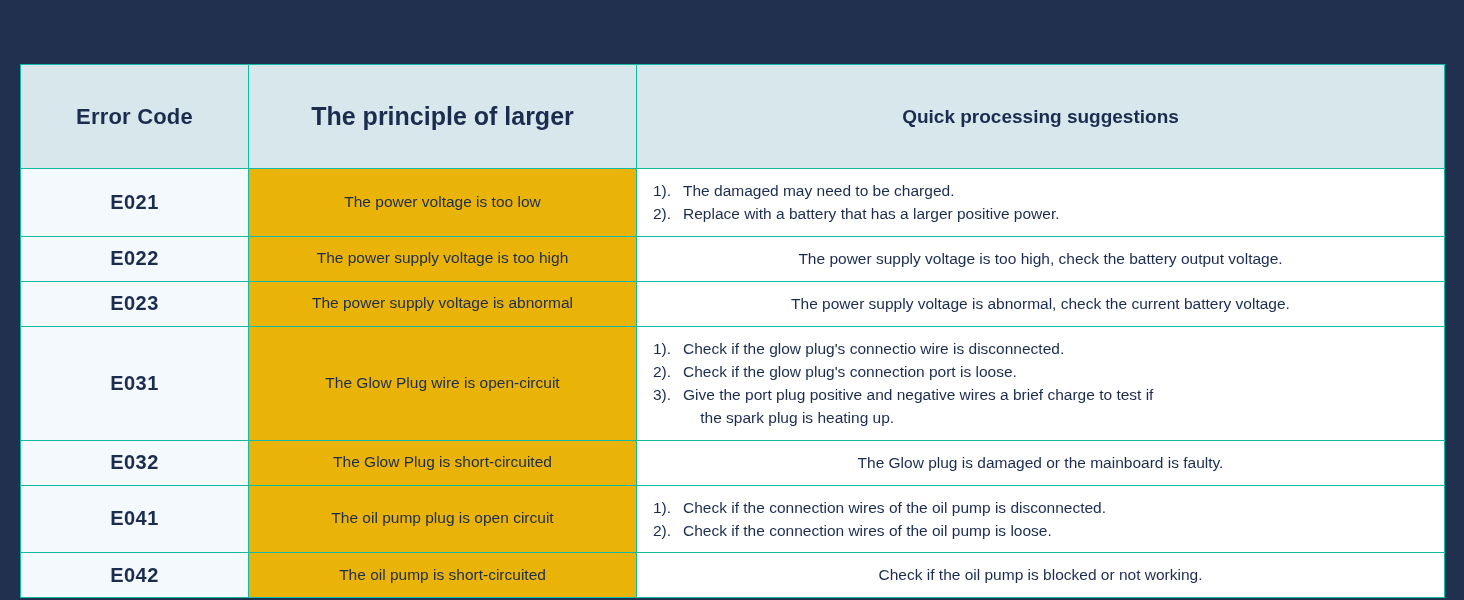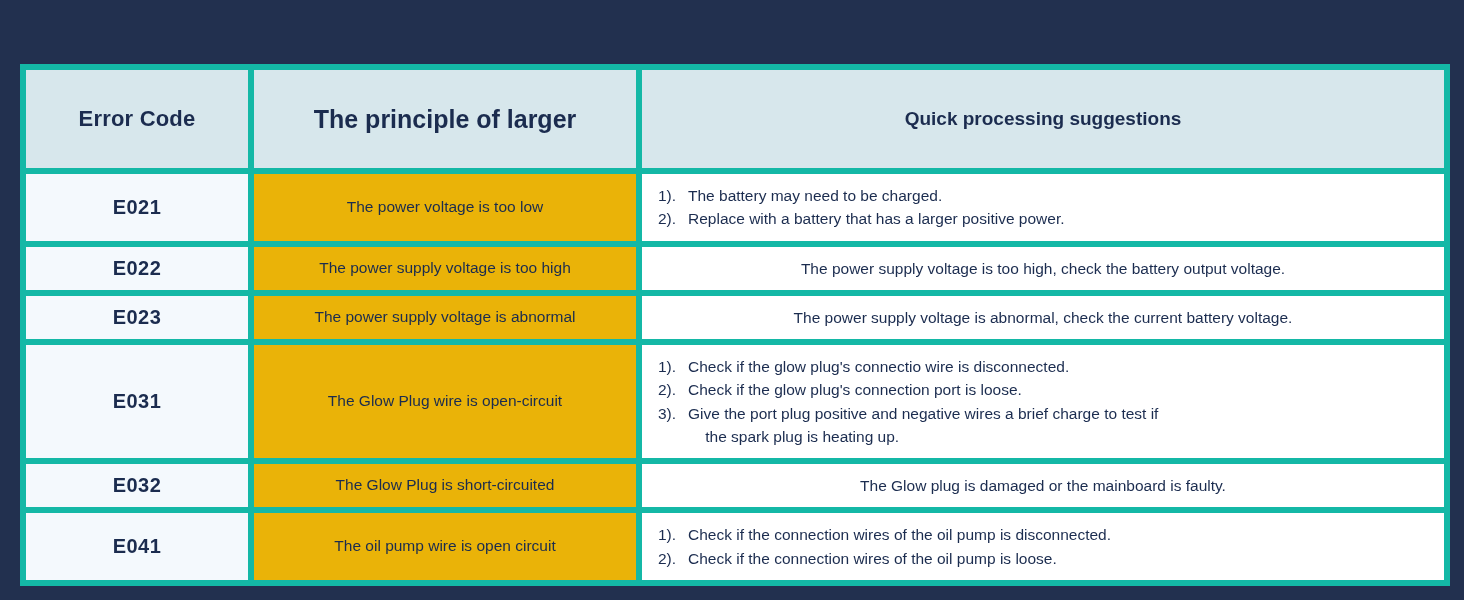--- a/index.html
+++ b/index.html
@@ -21,21 +21,21 @@
     background: #ffffff;
     box-sizing: border-box;
   }
   table.error-table {
     border-collapse: collapse;
     width: 1424px;
     table-layout: fixed;
   }
   table.error-table th,
   table.error-table td {
-    border: 6px solid #14b8a6;
+    border: 1px solid #14b8a6;
     box-sizing: border-box;
     vertical-align: middle;
   }
   
   col.c-code { width: 228px; }
   col.c-principle { width: 388px; }
   col.c-suggestion { width: 808px; }
 
   thead th {
     background: #d7e7ec;
@@ -113,21 +113,21 @@
         <th class="head-principle">The principle of larger</th>
         <th class="head-suggestion">Quick processing suggestions</th>
       </tr>
     </thead>
     <tbody>
         <tr class="row-h-2">
           <td class="code-cell">E021</td>
           <td class="principle-cell">The power voltage is too low</td>
           <td class="suggestion-cell">
             <div class="sugg-list">
-              <div class="sugg-line"><span class="sugg-num">1).</span><span class="sugg-text">The battery may need to be charged.</span></div>
+              <div class="sugg-line"><span class="sugg-num">1).</span><span class="sugg-text">The damaged may need to be charged.</span></div>
               <div class="sugg-line"><span class="sugg-num">2).</span><span class="sugg-text">Replace with a battery that has a larger positive power.</span></div>
             </div>
           </td>
         </tr>
         <tr class="row-h-1">
           <td class="code-cell">E022</td>
           <td class="principle-cell">The power supply voltage is too high</td>
           <td class="suggestion-cell">
             <div class="sugg-centered">The power supply voltage is too high, check the battery output voltage.</div>
           </td>
@@ -153,23 +153,30 @@
         </tr>
         <tr class="row-h-1">
           <td class="code-cell">E032</td>
           <td class="principle-cell">The Glow Plug is short-circuited</td>
           <td class="suggestion-cell">
             <div class="sugg-centered">The Glow plug is damaged or the mainboard is faulty.</div>
           </td>
         </tr>
         <tr class="row-h-2">
           <td class="code-cell">E041</td>
-          <td class="principle-cell">The oil pump wire is open circuit</td>
+          <td class="principle-cell">The oil pump plug is open circuit</td>
           <td class="suggestion-cell">
             <div class="sugg-list">
               <div class="sugg-line"><span class="sugg-num">1).</span><span class="sugg-text">Check if the connection wires of the oil pump is disconnected.</span></div>
               <div class="sugg-line"><span class="sugg-num">2).</span><span class="sugg-text">Check if the connection wires of the oil pump is loose.</span></div>
             </div>
           </td>
         </tr>
+        <tr class="row-h-1">
+          <td class="code-cell">E042</td>
+          <td class="principle-cell">The oil pump is short-circuited</td>
+          <td class="suggestion-cell">
+            <div class="sugg-centered">Check if the oil pump is blocked or not working.</div>
+          </td>
+        </tr>
       </tbody>
   </table>
 </div>
 
 </body></html>

